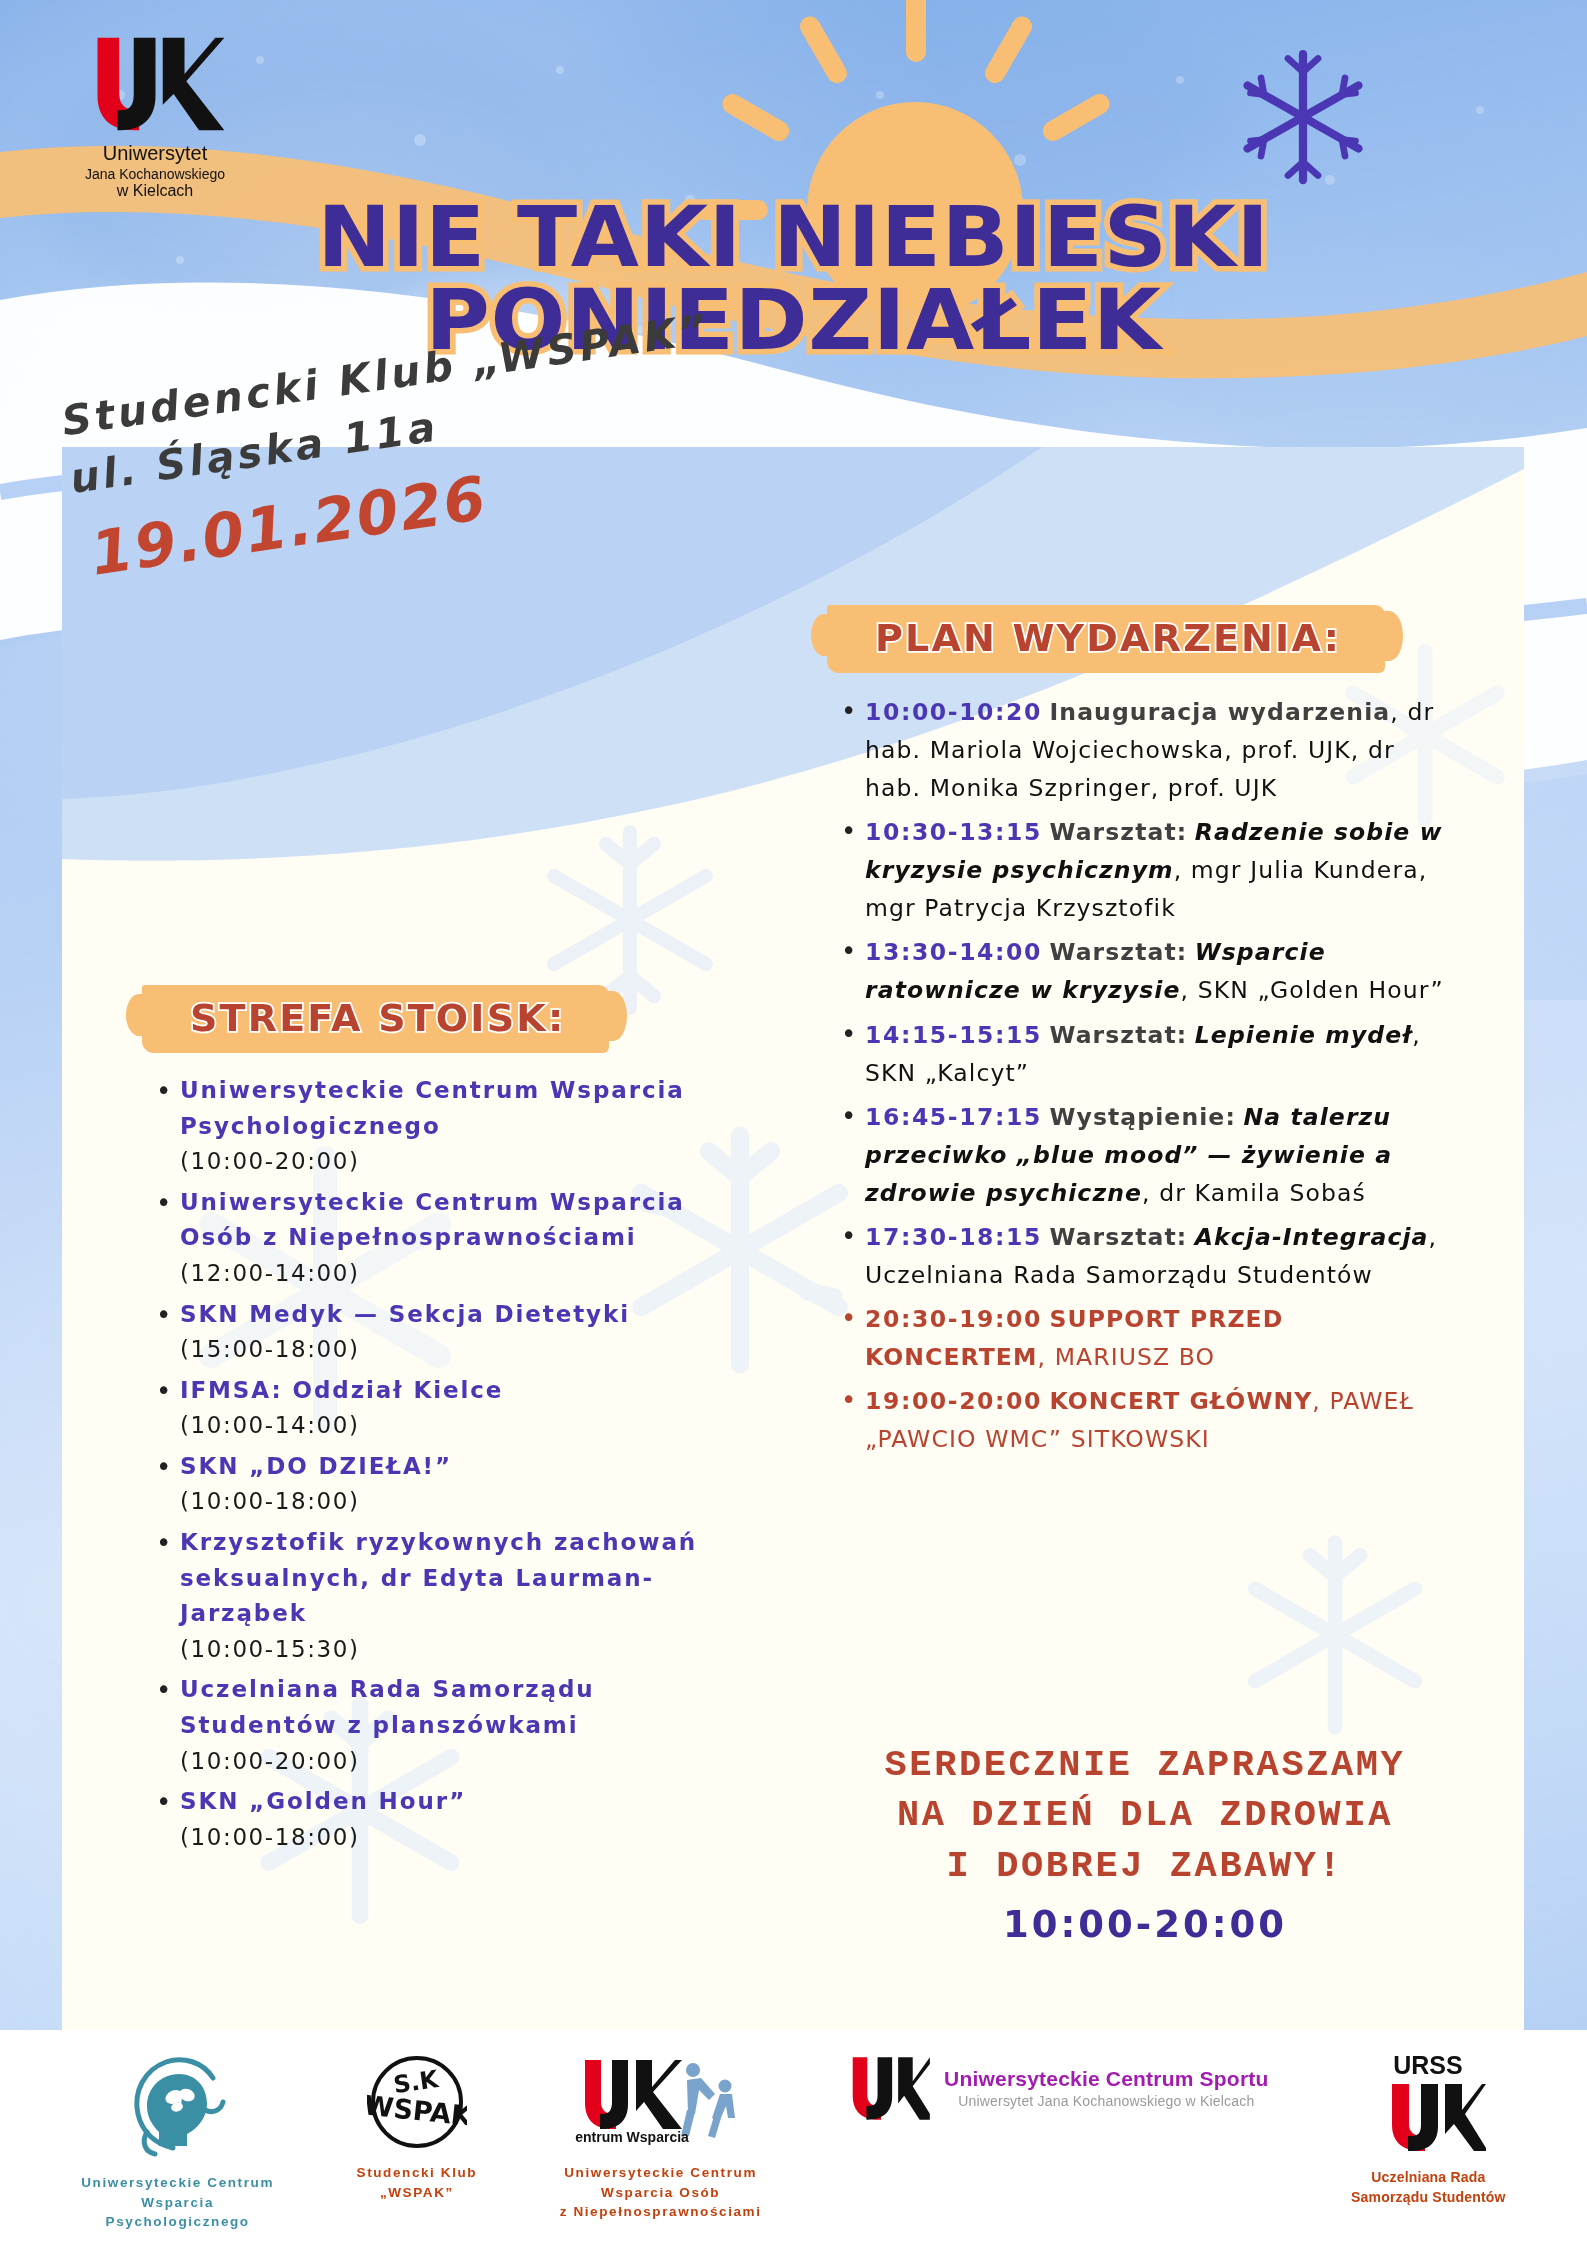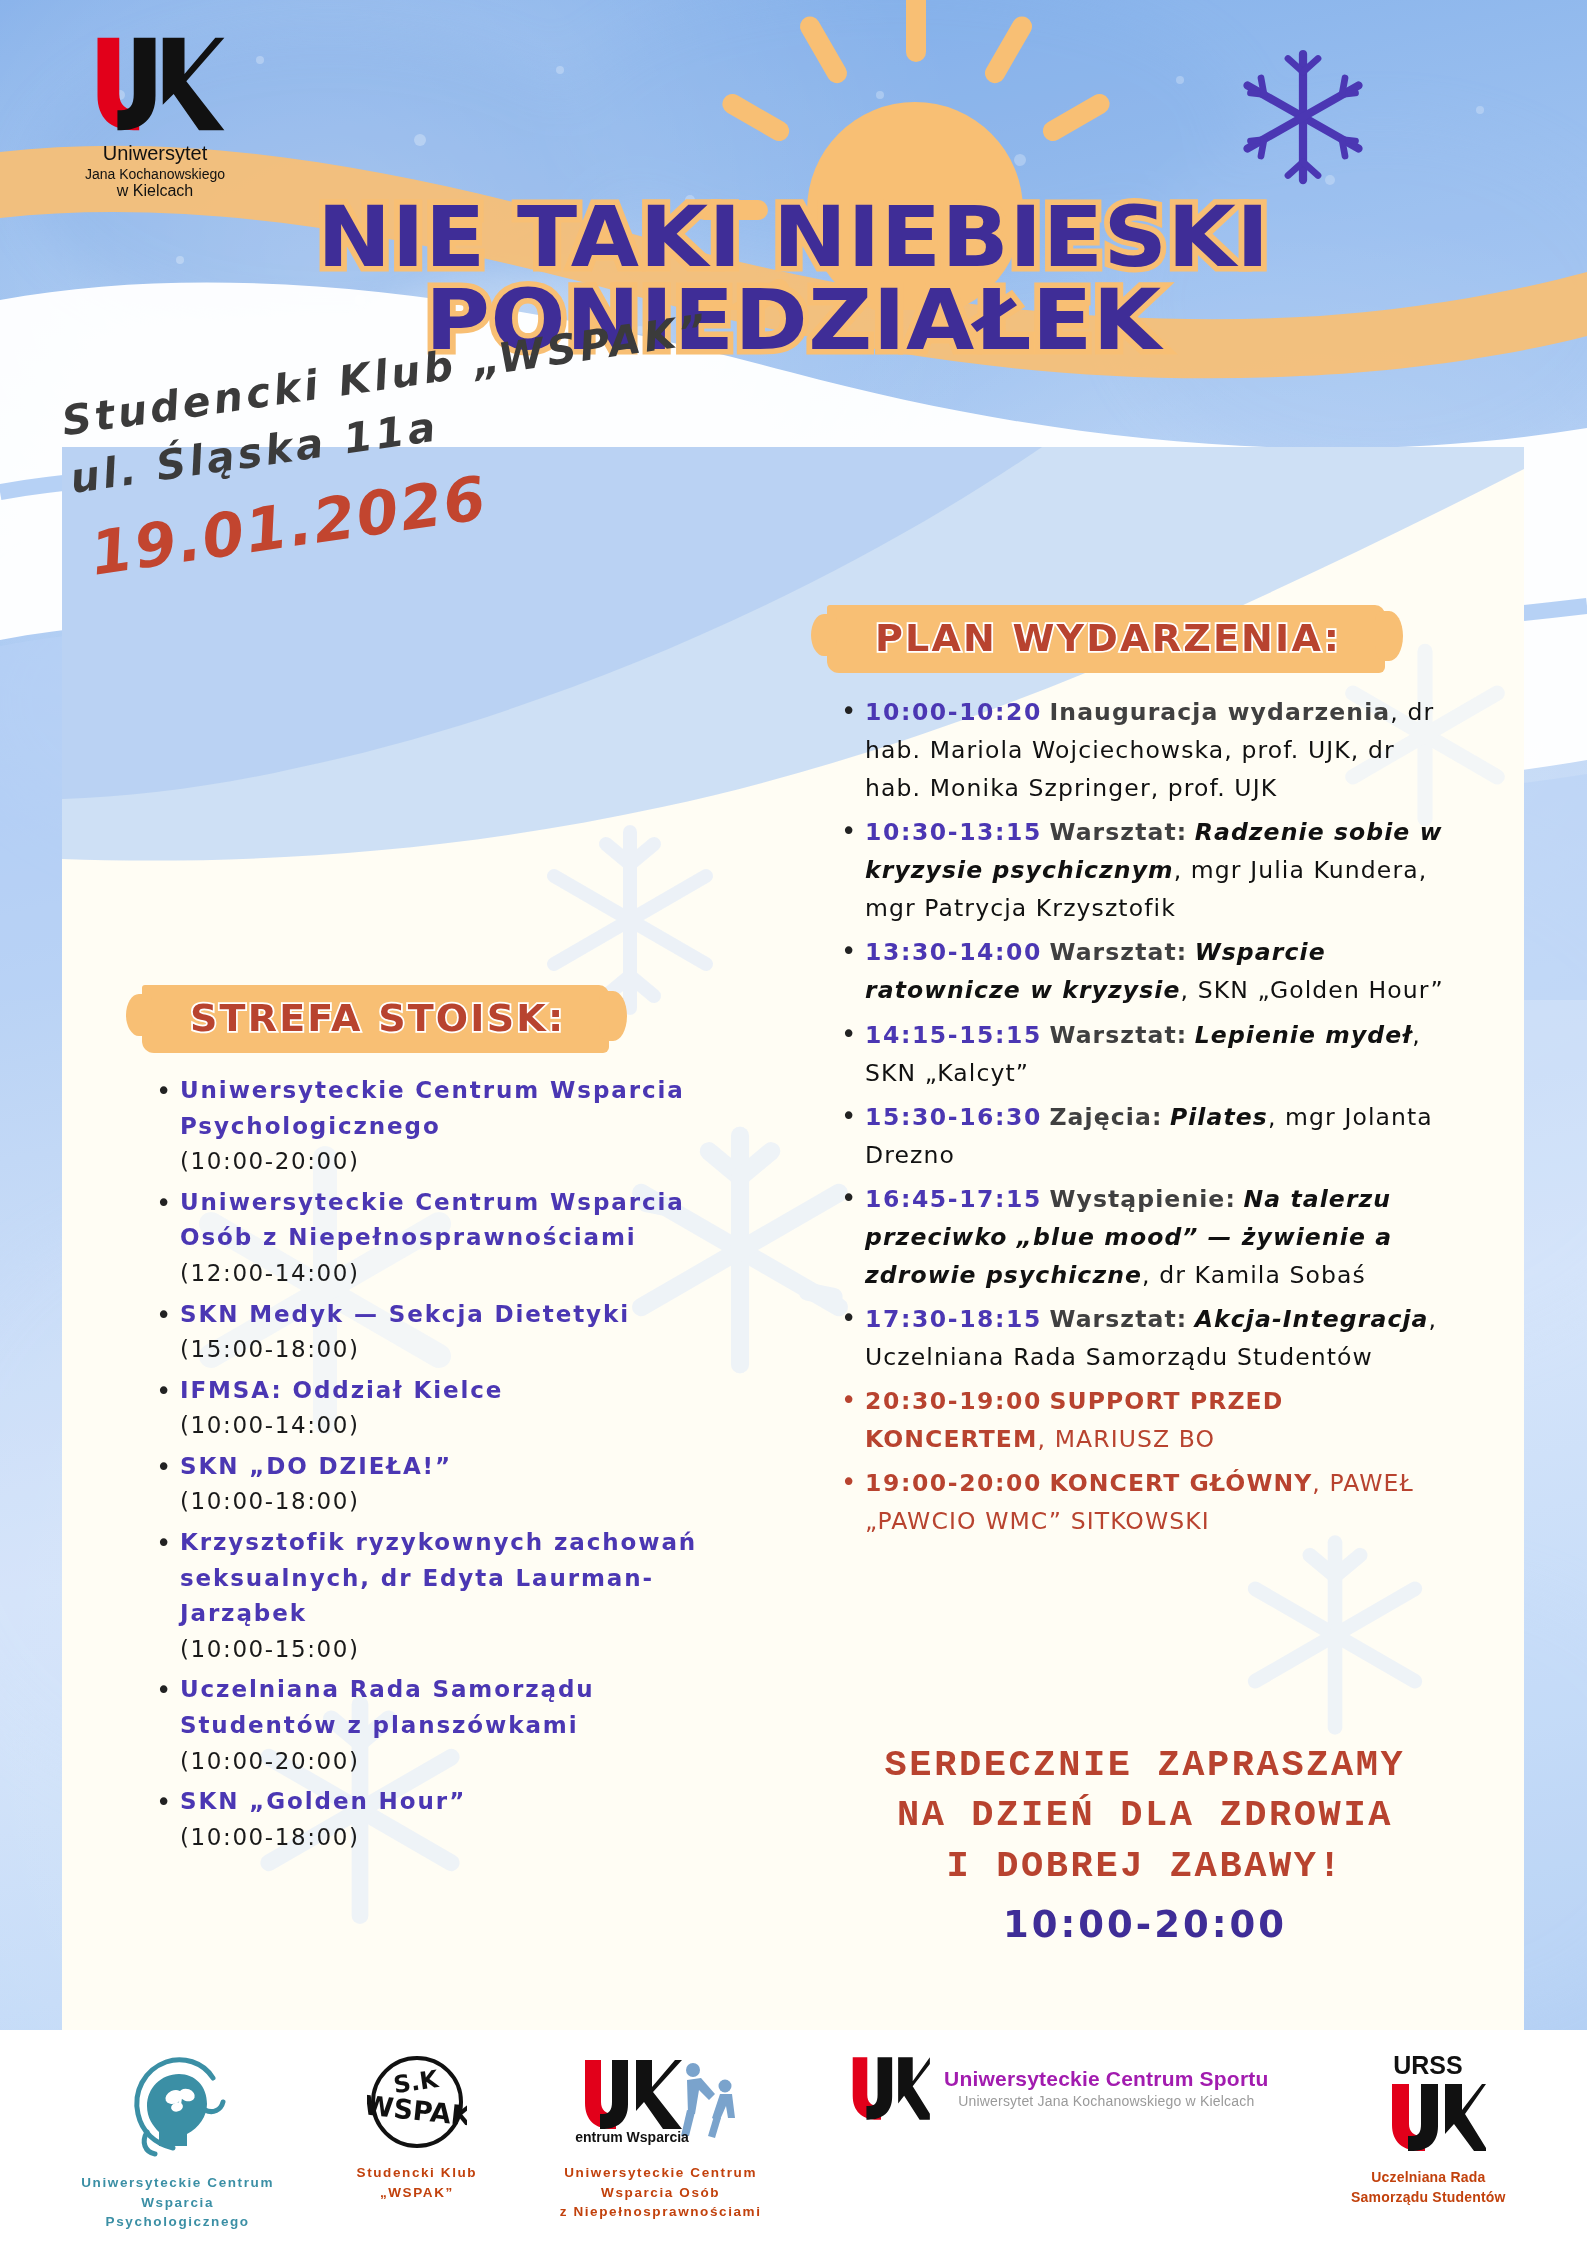--- a/index.html
+++ b/index.html
@@ -521,21 +521,21 @@
         <li>
           <span class="booth-name">IFMSA: Oddział Kielce</span>
           <span class="booth-hours">(10:00-14:00)</span>
         </li>
         <li>
           <span class="booth-name">SKN „DO DZIEŁA!”</span>
           <span class="booth-hours">(10:00-18:00)</span>
         </li>
         <li>
           <span class="booth-name">Krzysztofik ryzykownych zachowań seksualnych, dr Edyta Laurman-Jarząbek</span>
-          <span class="booth-hours">(10:00-15:00)</span>
+          <span class="booth-hours">(10:00-15:30)</span>
         </li>
         <li>
           <span class="booth-name">Uczelniana Rada Samorządu Studentów z planszówkami</span>
           <span class="booth-hours">(10:00-20:00)</span>
         </li>
         <li>
           <span class="booth-name">SKN „Golden Hour”</span>
           <span class="booth-hours">(10:00-18:00)</span>
         </li>
       </ul>
@@ -544,21 +544,20 @@
   <div class="col-right">
     <div class="banner">
       <span class="banner-bg"></span>
       <span class="banner-text">PLAN WYDARZENIA:</span>
     </div>
     <ul class="plain" id="plan-list">
         <li><span class="ev-time">10:00-10:20</span> <span class="ev-lead">Inauguracja wydarzenia</span><span class="ev-rest">, dr hab. Mariola Wojciechowska, prof. UJK, dr hab. Monika Szpringer, prof. UJK</span></li>
         <li><span class="ev-time">10:30-13:15</span> <span class="ev-lead">Warsztat:</span> <span class="ev-title">Radzenie sobie w kryzysie psychicznym</span><span class="ev-rest">, mgr Julia Kundera, mgr Patrycja Krzysztofik</span></li>
         <li><span class="ev-time">13:30-14:00</span> <span class="ev-lead">Warsztat:</span> <span class="ev-title">Wsparcie ratownicze w kryzysie</span><span class="ev-rest">, SKN „Golden Hour”</span></li>
         <li><span class="ev-time">14:15-15:15</span> <span class="ev-lead">Warsztat:</span> <span class="ev-title">Lepienie mydeł</span><span class="ev-rest">, SKN „Kalcyt”</span></li>
-        <li><span class="ev-time">15:30-16:30</span> <span class="ev-lead">Zajęcia:</span> <span class="ev-title">Pilates</span><span class="ev-rest">, mgr Jolanta Drezno</span></li>
         <li><span class="ev-time">16:45-17:15</span> <span class="ev-lead">Wystąpienie:</span> <span class="ev-title">Na talerzu przeciwko „blue mood” — żywienie a zdrowie psychiczne</span><span class="ev-rest">, dr Kamila Sobaś</span></li>
         <li><span class="ev-time">17:30-18:15</span> <span class="ev-lead">Warsztat:</span> <span class="ev-title">Akcja-Integracja</span><span class="ev-rest">, Uczelniana Rada Samorządu Studentów</span></li>
         <li class="red"><span class="ev-time">20:30-19:00</span> <span class="ev-lead">SUPPORT PRZED KONCERTEM</span><span class="ev-rest">, MARIUSZ BO</span></li>
         <li class="red"><span class="ev-time">19:00-20:00</span> <span class="ev-lead">KONCERT GŁÓWNY</span><span class="ev-rest">, PAWEŁ „PAWCIO WMC” SITKOWSKI</span></li>
       </ul>
   </div>
 
   <div class="invite">
     <div class="invite-line">SERDECZNIE ZAPRASZAMY</div>
     <div class="invite-line">NA DZIEŃ DLA ZDROWIA</div>

